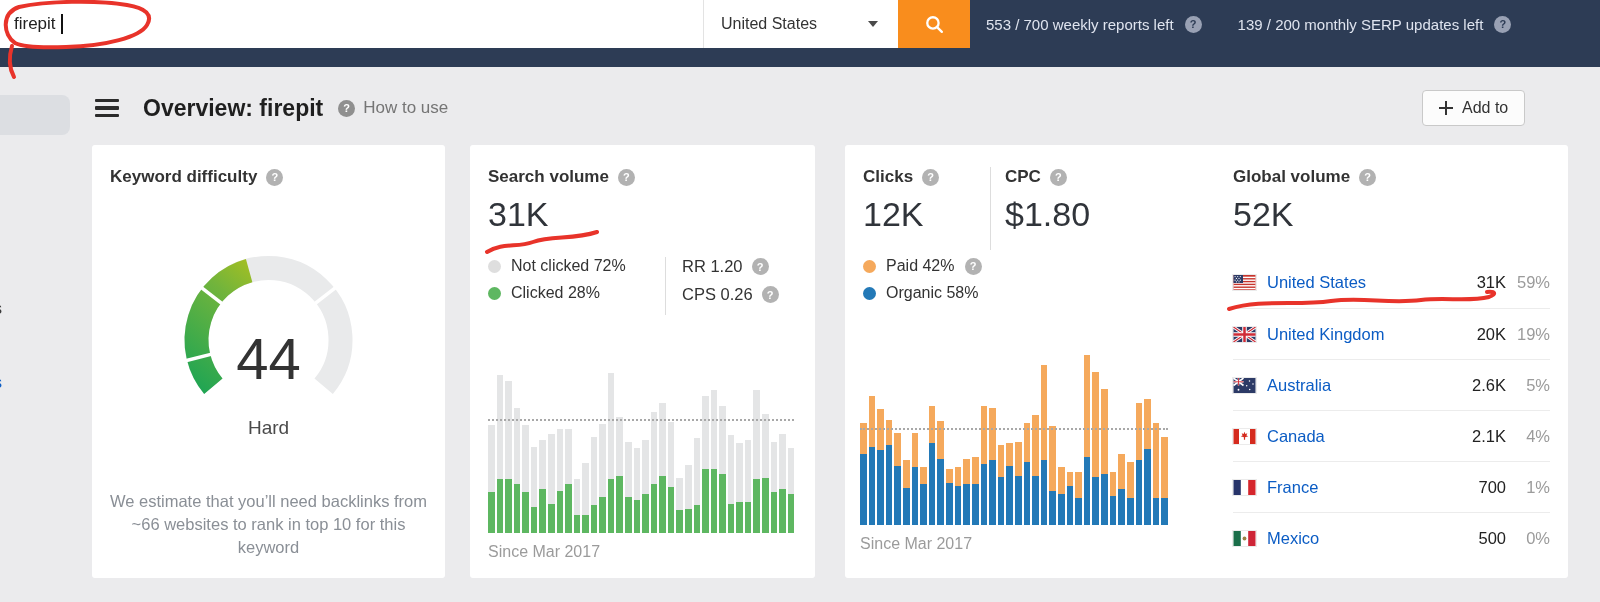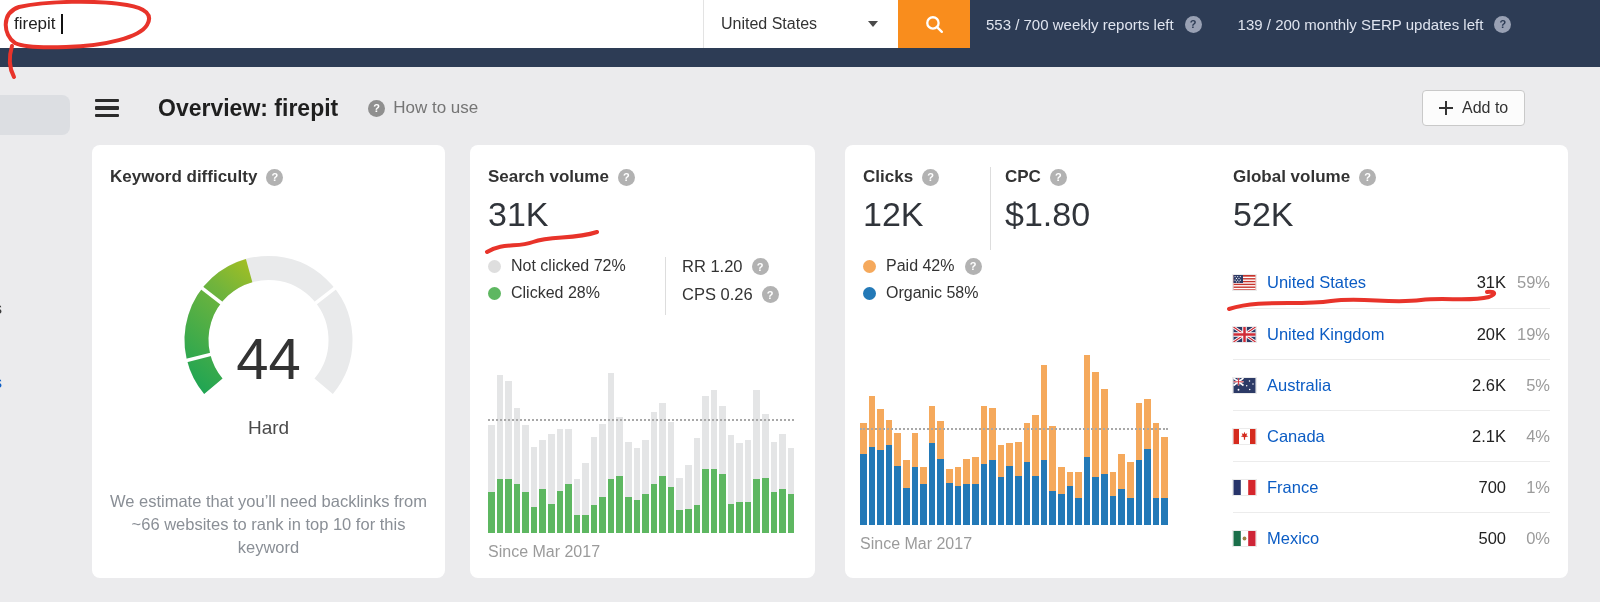--- a/index.html
+++ b/index.html
@@ -21,37 +21,37 @@
   .ribbon { position:absolute; left:0; top:48px; width:1600px; height:19px; background:#2d3c55; }
 
   .help { display:inline-flex; width:17px; height:17px; border-radius:50%; background:#b2b2b2; color:#fff; font-size:11px; font-weight:bold; align-items:center; justify-content:center; flex:none; }
   .help::after { content:"?"; }
   .help-navy { background:#99a1b4; color:#2d3c55; }
   .help-navy::after { content:"?"; color:#2d3c55; }
 
   
   .sidebar-stub { position:absolute; left:-10px; top:95px; width:80px; height:40px; background:#dcdee2; border-radius:8px; }
   .side-frag { position:absolute; left:-6px; font-size:16px; }
-  .page-header { position:absolute; left:95px; top:88px; height:40px; display:flex; align-items:center; gap:30px; }
+  .page-header { position:absolute; left:95px; top:88px; height:40px; display:flex; align-items:center; gap:15px; }
   .menu-icon { display:flex; flex-direction:column; gap:4.5px; cursor:pointer; }
   .menu-icon i { display:block; width:24px; height:3.2px; background:#2b2b2b; border-radius:1px; }
   .page-title { font-size:23px; font-weight:bold; color:#1f1f1f; margin-left:9px; }
   .htu { display:flex; align-items:center; gap:8px; cursor:pointer; }
   .htu .help { background:#8f8f8f; }
   .htu-label { font-size:17px; color:#757575; }
   .pill { position:absolute; left:620px; top:88px; height:39px; border-radius:20px; background:#fff; display:flex; align-items:center; padding:0 25px; gap:7px; box-shadow:0 0 0 1px rgba(0,0,0,0.03); }
   .pill-text { font-size:16.5px; color:#8c8c8c; }
   .pill-link { font-size:16.5px; color:#0b5cc4; font-weight:bold; cursor:pointer; }
   .add-btn { position:absolute; left:1422px; top:90px; height:36px; padding:0 16px; background:#fcfcfc; border:1px solid #c9c9c9; border-radius:4px; display:flex; align-items:center; gap:9px; font-size:16px; color:#333; cursor:pointer; }
   .plus-icon { position:relative; width:14px; height:14px; }
   .plus-icon::before { content:""; position:absolute; left:0; top:6px; width:14px; height:2px; background:#333; }
   .plus-icon::after { content:""; position:absolute; left:6px; top:0; width:2px; height:14px; background:#333; }
 
   
-  .card { position:absolute; top:145px; background:#fff; border-radius:8px; height:433px; }
+  .card { position:absolute; top:145px; background:#fff; border-radius:3px; height:433px; }
   .card1 { left:92px;  width:353px; }
   .card2 { left:470px; width:345px; }
   .card3 { left:845px; width:403px; }
   .card4 { left:1215px; width:353px; }
   .card-title-row { position:absolute; left:18px; top:22px; display:flex; align-items:center; gap:9px; }
   .card-title { font-size:17px; font-weight:bold; color:#333; }
   .big-value { position:absolute; left:18px; top:50px; font-size:34px; color:#30343a; }
 
   
   .gauge-wrap { position:absolute; left:59px; top:95px; width:235px; height:160px; }

